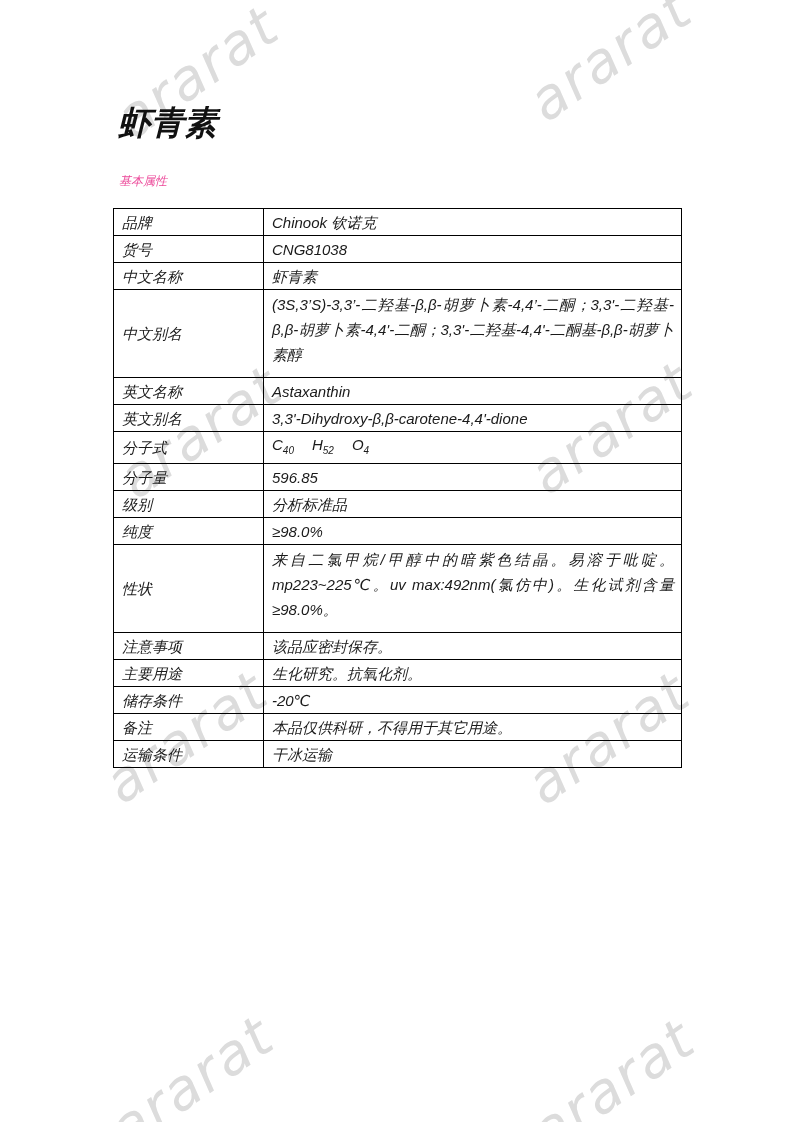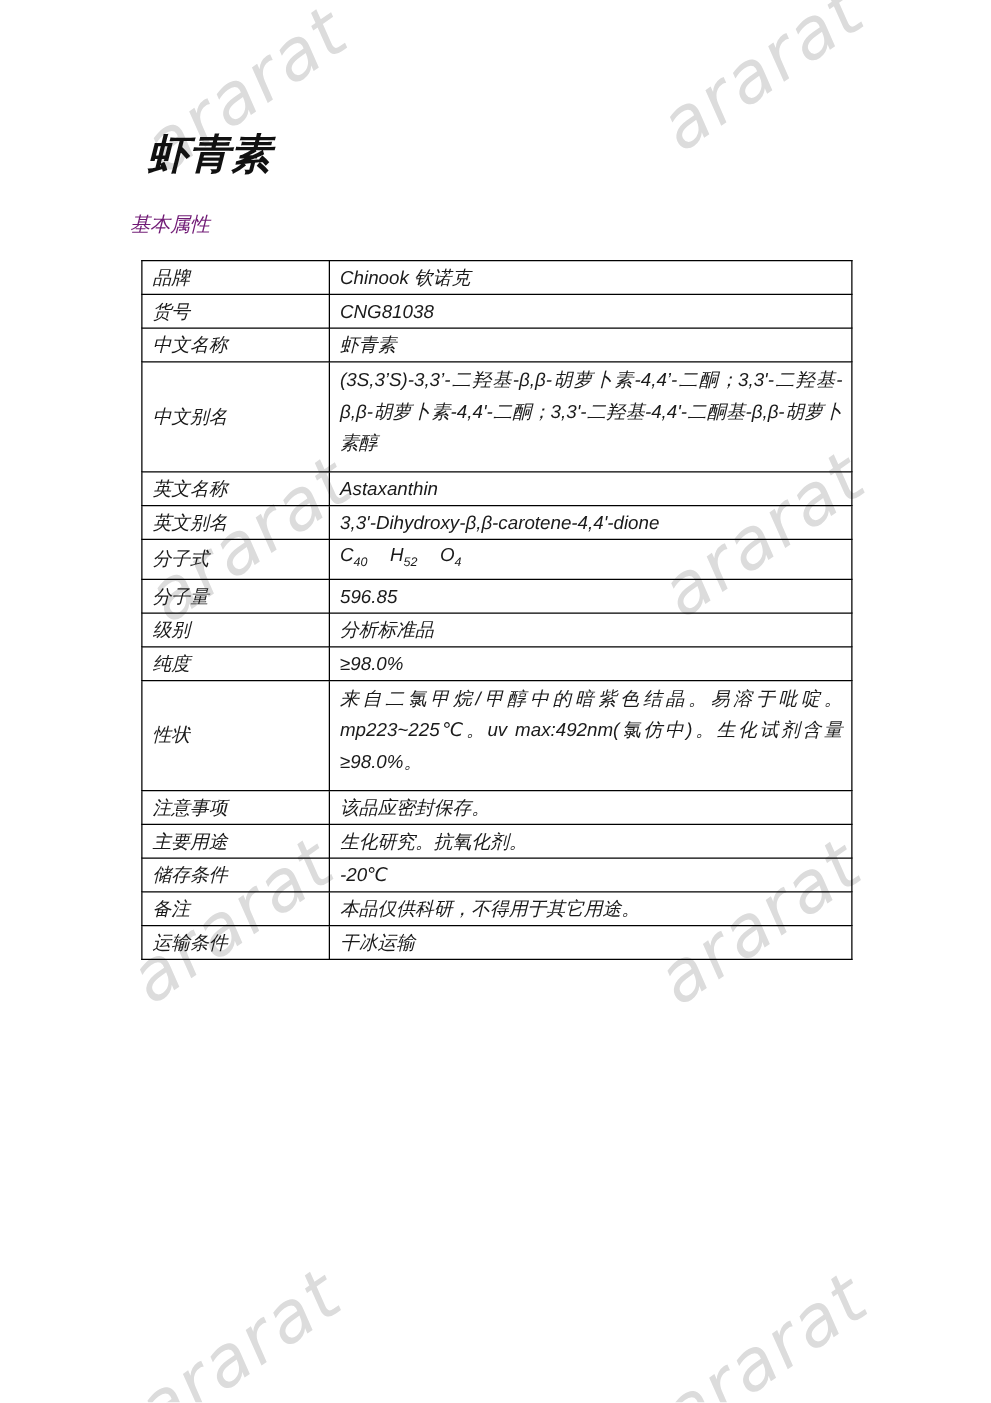--- a/index.html
+++ b/index.html
@@ -45,25 +45,25 @@
     position: absolute;
     left: 118px;
     top: 101px;
     font-size: 33px;
     font-weight: 600;
     color: #111111;
     line-height: 44px;
   }
   .section-heading {
     position: absolute;
-    left: 104px;
+    left: 119px;
     top: 171px;
-    font-size: 16px;
+    font-size: 12px;
     font-weight: 400;
-    color: #701a75;
+    color: #ec4899;
     line-height: 20px;
   }
   table.props {
     position: absolute;
     left: 113px;
     top: 208px;
     width: 568px;
     border-collapse: collapse;
     table-layout: fixed;
     background: transparent;

